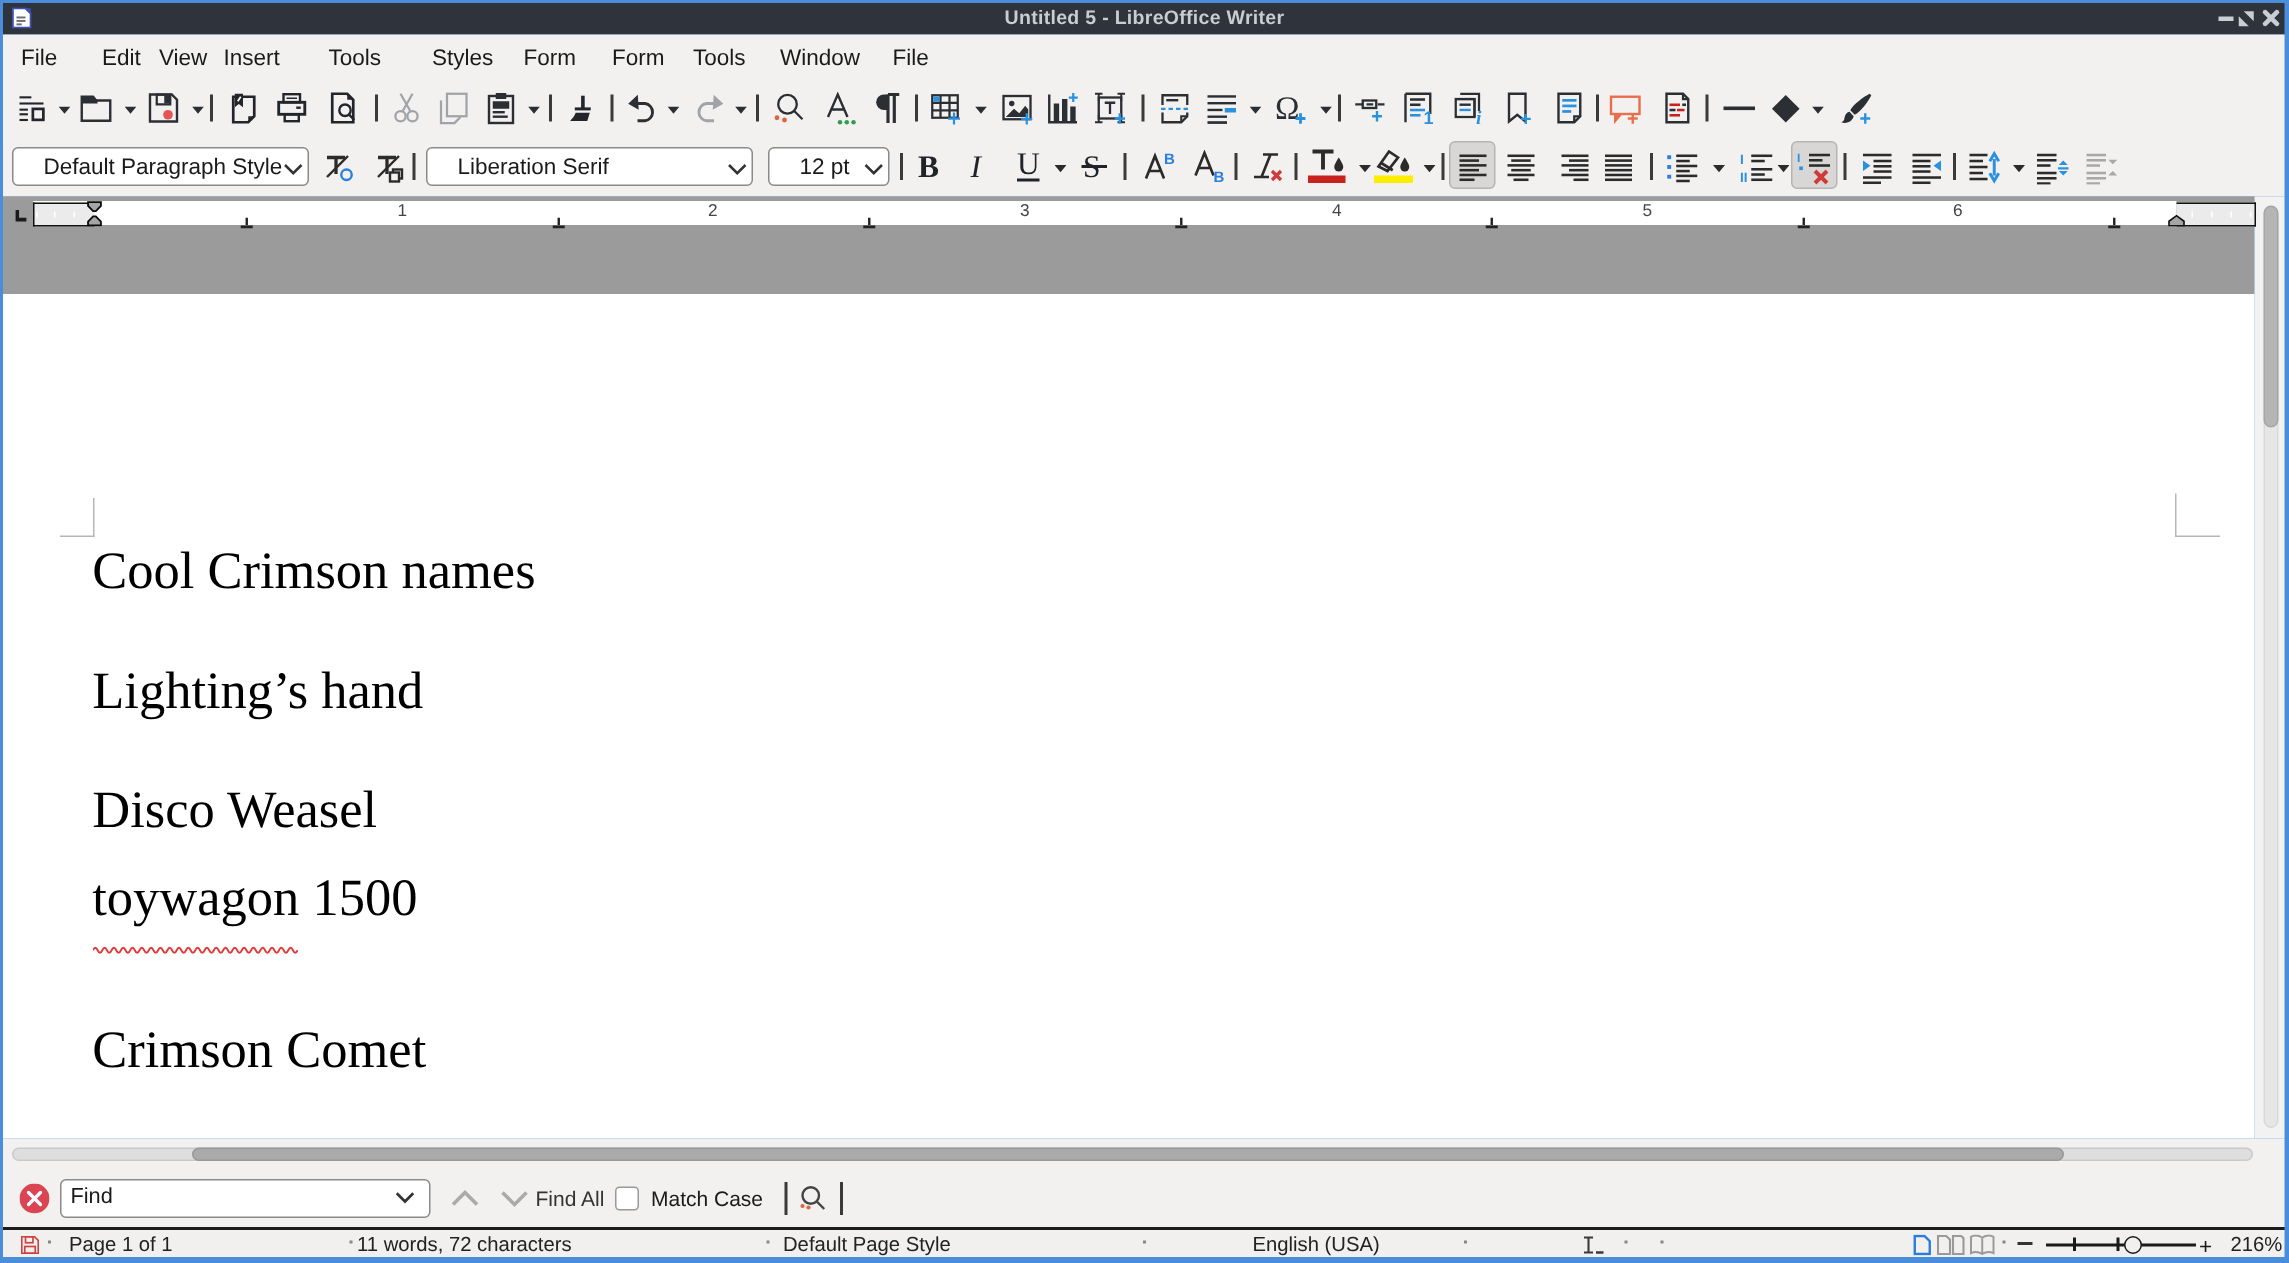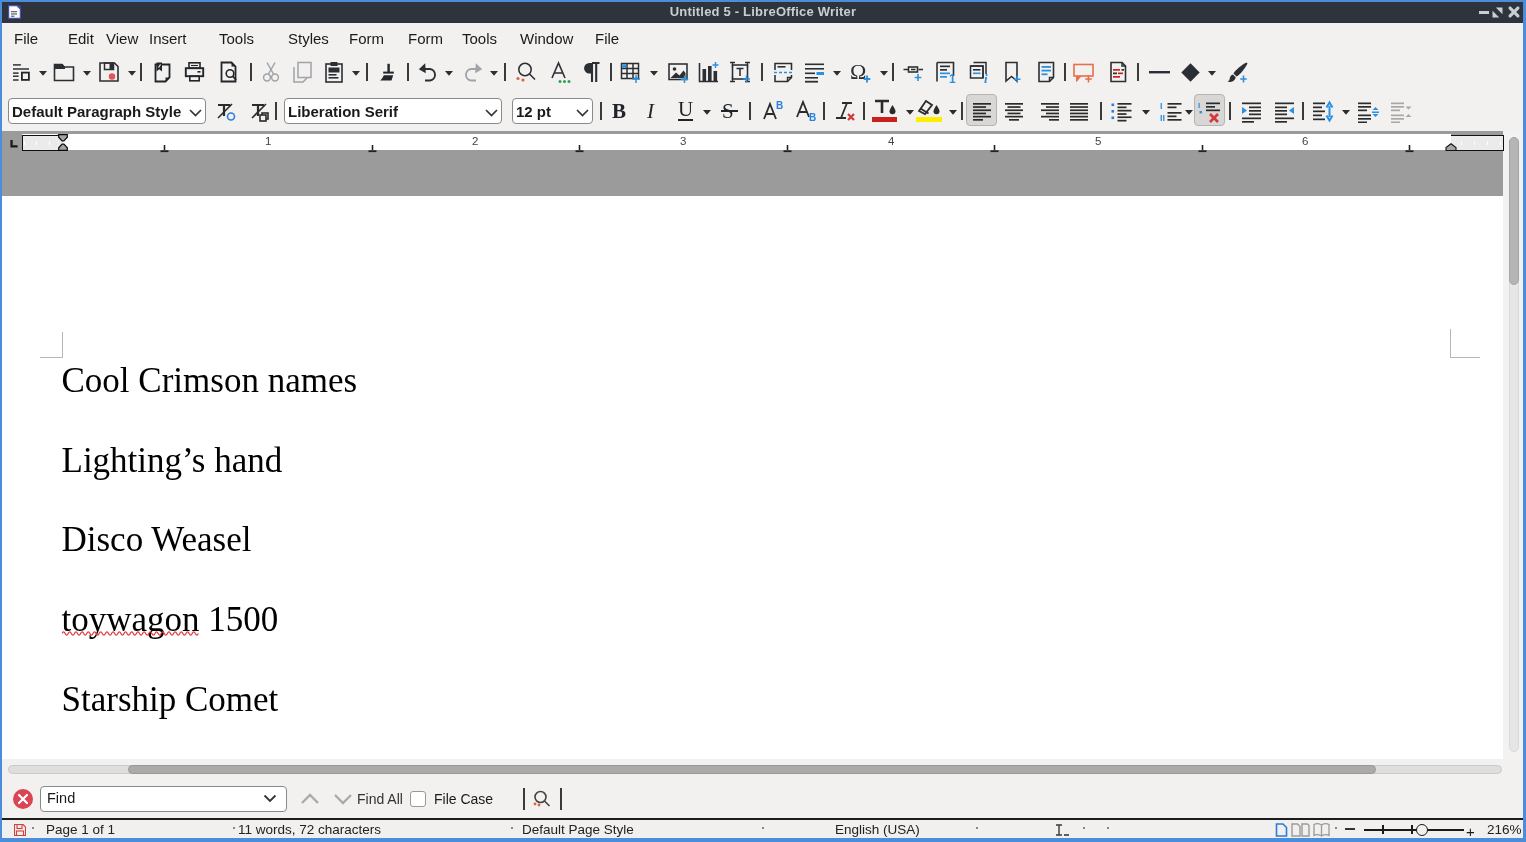--- a/index.html
+++ b/index.html
@@ -7,21 +7,21 @@
 #titlebar{left:2px;top:2px;width:1521px;height:21px;background:#2e333c;}
 #titletext{left:0;top:4px;width:1526px;text-align:center;font-size:13px;font-weight:bold;color:#c8cdd3;letter-spacing:0.2px;}
 #menubar{left:2px;top:23px;width:1521px;height:29px;background:#f2f1f0;}
 .mi{position:absolute;top:30px;font-size:15px;color:#1a1a1a;}
 #toolbar1{left:2px;top:52px;width:1521px;height:40px;background:#f2f1f0;}
 #toolbar2{left:2px;top:92px;width:1521px;height:39px;background:#f2f1f0;}
 .ic2{position:absolute;top:100px;}
 .sep1{position:absolute;top:63px;width:2px;height:18px;background:#3a3a3a;}
 .sep2{position:absolute;top:102px;width:2px;height:18px;background:#3a3a3a;}
 .combo{position:absolute;top:98px;height:26px;background:#fff;border:1px solid #8a8a8a;border-radius:4px;box-sizing:border-box;font-size:15px;color:#1a1a1a;}
-.combo span{position:absolute;left:3px;top:3.5px;font-weight:bold;}
+.combo span{position:absolute;left:20px;top:3.5px;}
 #docgrey{left:2px;top:131px;width:1501px;height:65px;background:#9b9b9b;}
 #scrollcol{left:1503px;top:131px;width:20px;height:628px;background:#f2f2f2;}
 #rulerwhite{left:22px;top:134px;width:1429px;height:16px;background:#fff;}
 .rmarg{position:absolute;top:135px;height:14px;background:#ebebeb;border-top:1px solid #111;border-bottom:1px solid #111;}
 .rnum{position:absolute;top:135px;font-size:11.5px;color:#444;}
 #page{left:2px;top:196px;width:1501px;height:563px;background:#ffffff;}
 .doctext{position:absolute;left:61.5px;font-family:"Liberation Serif",serif;font-size:35px;color:#000;line-height:35px;white-space:nowrap;}
 .cmark{position:absolute;background:#b7b7b7;}
 #botbg{left:2px;top:759px;width:1521px;height:59px;background:#f2f1f0;}
 #sbarline{left:2px;top:818px;width:1521px;height:2px;background:#1c1c1c;}
@@ -509,22 +509,22 @@
   </svg>
 <div class="rnum" style="left:265px">1</div>
 <div class="rnum" style="left:472px">2</div>
 <div class="rnum" style="left:680px">3</div>
 <div class="rnum" style="left:888px">4</div>
 <div class="rnum" style="left:1095px">5</div>
 <div class="rnum" style="left:1302px">6</div>
 <div class="doctext" style="top:363px">Cool Crimson names</div>
 <div class="doctext" style="top:443px">Lighting’s hand</div>
 <div class="doctext" style="top:522px">Disco Weasel</div>
-<div class="doctext" style="top:602px">toywagon 1500</div>
-<div class="doctext" style="top:682px">Starship Comet</div>
+<div class="doctext" style="top:581px">toywagon 1500</div>
+<div class="doctext" style="top:682px">Crimson Comet</div>
 <svg class="abs" style="left:62px;top:629px" width="137" height="8" viewBox="0 0 137 8">
     <path d="M0 4.5 q1.55 -3.4 3.1 0 q1.55 3.4 3.1 0 q1.55 -3.4 3.1 0 q1.55 3.4 3.1 0 q1.55 -3.4 3.1 0 q1.55 3.4 3.1 0 q1.55 -3.4 3.1 0 q1.55 3.4 3.1 0 q1.55 -3.4 3.1 0 q1.55 3.4 3.1 0 q1.55 -3.4 3.1 0 q1.55 3.4 3.1 0 q1.55 -3.4 3.1 0 q1.55 3.4 3.1 0 q1.55 -3.4 3.1 0 q1.55 3.4 3.1 0 q1.55 -3.4 3.1 0 q1.55 3.4 3.1 0 q1.55 -3.4 3.1 0 q1.55 3.4 3.1 0 q1.55 -3.4 3.1 0 q1.55 3.4 3.1 0 q1.55 -3.4 3.1 0 q1.55 3.4 3.1 0 q1.55 -3.4 3.1 0 q1.55 3.4 3.1 0 q1.55 -3.4 3.1 0 q1.55 3.4 3.1 0 q1.55 -3.4 3.1 0 q1.55 3.4 3.1 0 q1.55 -3.4 3.1 0 q1.55 3.4 3.1 0 q1.55 -3.4 3.1 0 q1.55 3.4 3.1 0 q1.55 -3.4 3.1 0 q1.55 3.4 3.1 0 q1.55 -3.4 3.1 0 q1.55 3.4 3.1 0 q1.55 -3.4 3.1 0 q1.55 3.4 3.1 0 q1.55 -3.4 3.1 0 q1.55 3.4 3.1 0 q1.55 -3.4 3.1 0 q1.55 3.4 3.1 0" fill="none" stroke="#e23a3a" stroke-width="1.25"></path>
   </svg>
 <div class="cmark" style="left:62px;top:332px;width:1px;height:26px"></div>
 <div class="cmark" style="left:40px;top:357px;width:23px;height:1px"></div>
 <div class="cmark" style="left:1450px;top:329px;width:1px;height:29px"></div>
 <div class="cmark" style="left:1450px;top:357px;width:30px;height:1px"></div>
 <div class="abs" style="left:1509px;top:137px;width:10px;height:615px;background:#e6e6e6;border:1px solid #d9d9d9;border-radius:5px;box-sizing:border-box"></div>
 <div class="abs" style="left:1509px;top:137px;width:10px;height:148px;background:#b5b5b5;border:1px solid #a6a6a6;border-radius:5px;box-sizing:border-box"></div>
 <div class="abs" style="left:8px;top:765px;width:1494px;height:9px;background:#dedede;border:1px solid #cacaca;border-radius:5px;box-sizing:border-box"></div>
@@ -539,21 +539,21 @@
     <path d="M1.5 1.5 L7 7 L12.5 1.5" fill="none" stroke="#333" stroke-width="1.8"></path>
   </svg>
 <svg class="abs" style="left:300px;top:793px" width="20" height="12" viewBox="0 0 20 12">
     <path d="M2 10 L10 2 L18 10" fill="none" stroke="#aaaaaa" stroke-width="2.4"></path>
   </svg>
 <svg class="abs" style="left:333px;top:793px" width="20" height="12" viewBox="0 0 20 12">
     <path d="M2 2 L10 10 L18 2" fill="none" stroke="#aaaaaa" stroke-width="2.4"></path>
   </svg>
 <div class="abs" style="left:357px;top:791px;font-size:14px;color:#333">Find All</div>
 <div class="abs" style="left:410px;top:791px;width:16px;height:16px;background:#fff;border:1px solid #999;border-radius:3px;box-sizing:border-box"></div>
-<div class="abs" style="left:434px;top:791px;font-size:14px;color:#1a1a1a">File Case</div>
+<div class="abs" style="left:434px;top:791px;font-size:14px;color:#1a1a1a">Match Case</div>
 <div class="abs" style="left:523px;top:788px;width:2px;height:22px;background:#3a3a3a"></div>
 <svg class="abs" style="left:532px;top:789px" width="20" height="20" viewBox="0 0 20 20">
 <circle cx="8.5" cy="8" r="5.5" fill="none" stroke="#444" stroke-width="1.6"></circle>
 <path d="M12.5 12 L17.5 17" stroke="#444" stroke-width="1.6"></path>
 <circle cx="3" cy="15" r="1.4" fill="#e0633f"></circle>
     <circle cx="7" cy="16" r="1.4" fill="#e0633f"></circle>
   </svg>
 <div class="abs" style="left:560px;top:788px;width:2px;height:22px;background:#3a3a3a"></div>
 <svg class="abs" style="left:14px;top:824px" width="12" height="12" viewBox="0 0 12 12">
 <path d="M0.5 0.5 H9 L11.5 3 V11.5 H0.5 Z" fill="none" stroke="#d23f3f" stroke-width="1.1"></path>

